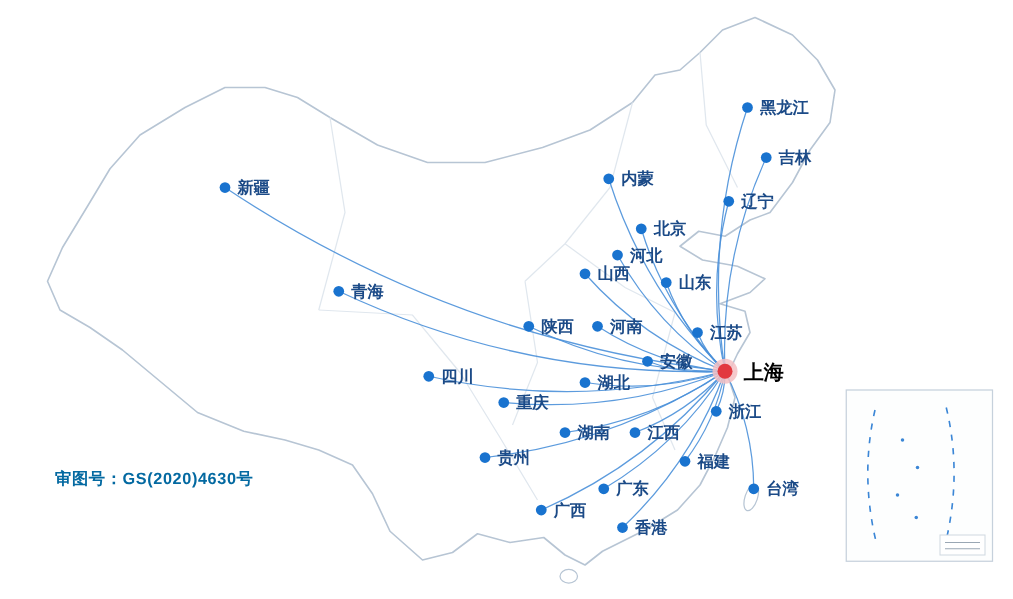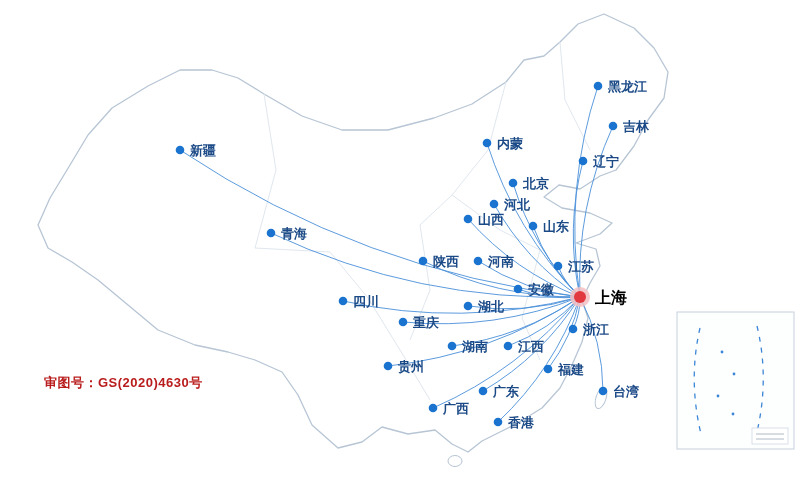--- a/index.html
+++ b/index.html
@@ -12,21 +12,21 @@
   .outline{fill:#ffffff;stroke:#b7c5d4;stroke-width:1.3;stroke-linejoin:round;}
   .inner{fill:none;stroke:#e0e7ee;stroke-width:1;}
   .island{fill:#ffffff;stroke:#b7c5d4;stroke-width:1;}
   .inset-frame{fill:#fdfefe;stroke:#c6d1dc;stroke-width:1;}
   .dashline{fill:none;stroke:#3b86d6;stroke-width:1.3;stroke-dasharray:5 6;}
   .inset-island{fill:#3b86d6;}
   .scalebox{fill:#ffffff;stroke:#cfd8e0;stroke-width:0.8;}
   .scaleline{stroke:#9aa7b4;stroke-width:0.8;}
   .caption{
     position:absolute;left:44px;top:374px;
-    font-size:13px;font-weight:700;color:#b91c1c;letter-spacing:0.5px;
+    font-size:13px;font-weight:700;color:#0369a1;letter-spacing:0.5px;
   }
   text{font-family:"Liberation Sans","DejaVu Sans",sans-serif;}
 </style>
 </head>
 <body>
 
 <div class="stage">
   <svg id="map-svg" width="810" height="479" viewBox="0 0 810 479">
 
     <g>

